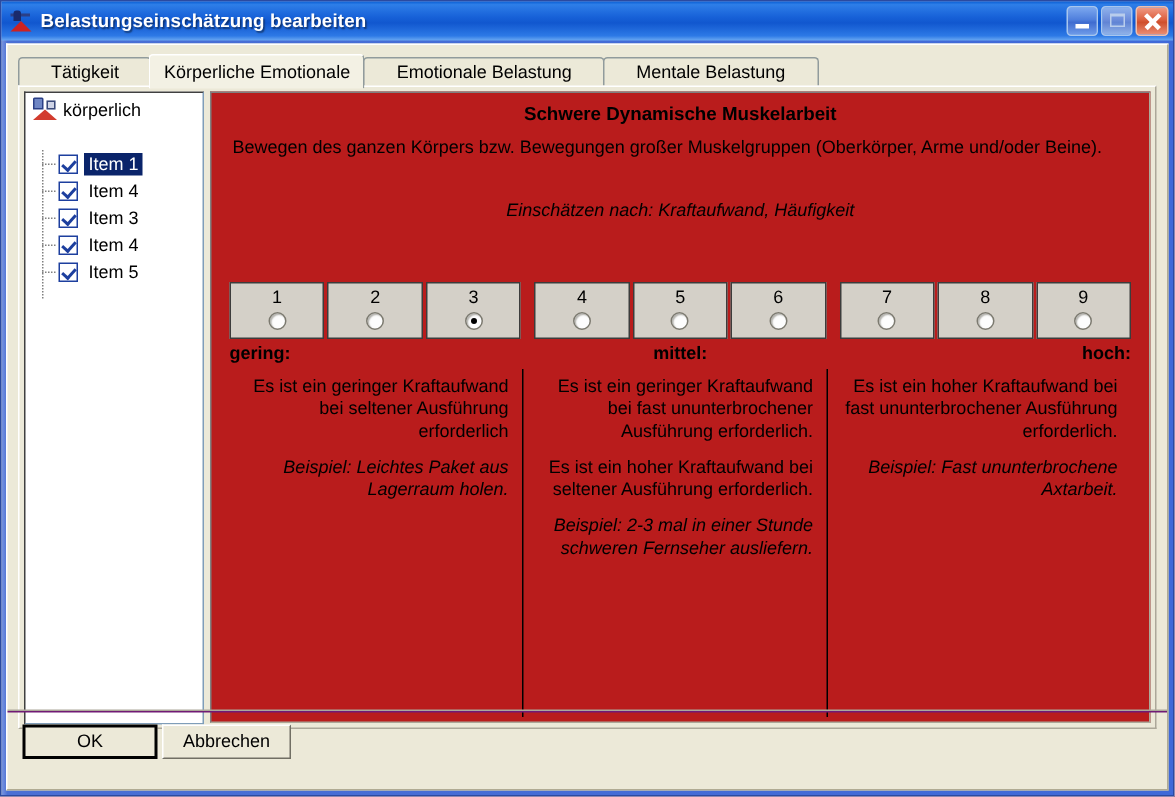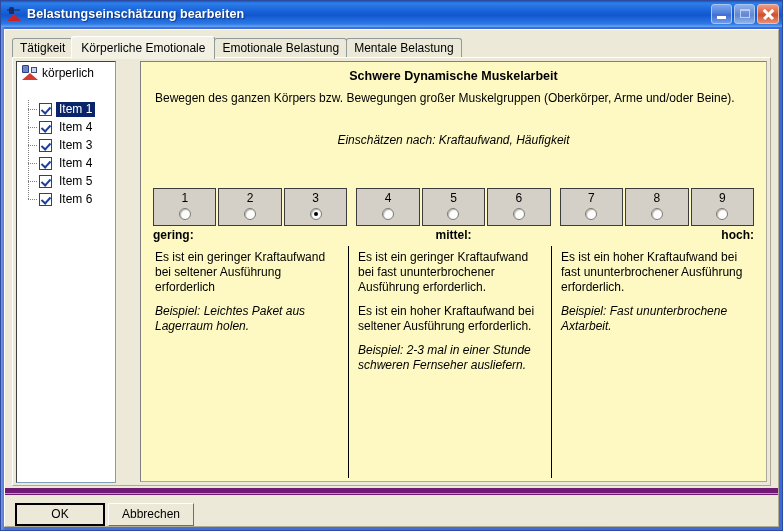--- a/index.html
+++ b/index.html
@@ -142,21 +142,21 @@
     position: absolute;
     left: 7px; top: 6px;
     right: 7px;
     height: 22px;
     display: flex;
     align-items: flex-end;
   }
   .tab {
     height: 20px;
     line-height: 19px;
-    padding: 0 7px;
+    padding: 0 21px;
     box-sizing: border-box;
     font-size: 12px;
     color: #000;
     background: #ece9d8;
     border: 1px solid #919b9c;
     border-bottom: none;
     border-radius: 3px 3px 0 0;
     margin-right: -1px;
     white-space: nowrap;
     position: relative;
@@ -183,21 +183,21 @@
     border: 1px solid #ffffff;
     border-right-color: #aca899;
     border-bottom-color: #aca899;
     box-sizing: border-box;
   }
 
   
   .treepanel {
     position: absolute;
     left: 3px; top: 3px;
-    width: 100px;
+    width: 120px;
     bottom: 2px;
     background: #ffffff;
     box-sizing: border-box;
     border: 1px solid #7f9db9;
     border-top-color: #404040;
     border-left-color: #404040;
     overflow: hidden;
     padding: 2px 0 0 2px;
   }
   .tree-root {
@@ -296,21 +296,21 @@
   .tree-item.selected .tree-label {
     background: #0a246a;
     color: #ffffff;
   }
 
   
   .content {
     position: absolute;
     left: 127px; top: 3px;
     right: 3px; bottom: 3px;
-    background: #fef9c3;
+    background: #b91c1c;
     box-sizing: border-box;
     border: 1px solid #aca899;
     border-top-color: #808080;
     border-left-color: #808080;
     overflow: hidden;
   }
   .c-title {
     text-align: center;
     font-size: 12.5px;
     font-weight: bold;
@@ -401,42 +401,43 @@
     position: absolute;
     left: 12px; right: 12px;
     top: 184px; bottom: 3px;
     display: flex;
   }
   .col {
     flex: 1 1 0;
     padding: 4px 9px 0 2px;
     box-sizing: border-box;
     position: relative;
+    text-align: right;
   }
   .col + .col {
     border-left: 1px solid #000000;
     padding-left: 9px;
   }
   .col p {
     margin: 0 0 9px 0;
     font-size: 12px;
     line-height: 15px;
   }
   .col p.ex {
     font-style: italic;
     margin-bottom: 14px;
   }
   .col p.gap { margin-bottom: 16px; }
 
   
   .bottombar {
     position: absolute;
     left: 0; right: 0; bottom: 0;
-    height: 38px;
-    border-top: 7px solid #701a75;
+    height: 52px;
+    border-top: 1px solid #701a75;
     box-sizing: border-box;
   }
   .bottombar::before {
     content: "";
     position: absolute;
     left: 0; right: 0; top: -2px;
     height: 1px;
     background: #aca899;
   }
   .btn {
@@ -529,25 +530,20 @@
           <div class="tree-item">
             <span class="hline"></span>
             <span class="tcheck"></span>
             <span class="tree-label">Item 4</span>
           </div>
           <div class="tree-item">
             <span class="hline"></span>
             <span class="tcheck"></span>
             <span class="tree-label">Item 5</span>
           </div>
-          <div class="tree-item">
-            <span class="hline"></span>
-            <span class="tcheck"></span>
-            <span class="tree-label">Item 6</span>
-          </div>
         </div>
       </div>
 
       <div class="content">
 
         <div class="c-title">Schwere Dynamische Muskelarbeit</div>
         <div class="c-desc">Bewegen des ganzen Körpers bzw. Bewegungen großer Muskelgruppen (Oberkörper, Arme und/oder Beine).</div>
         <div class="c-crit">Einschätzen nach: Kraftaufwand, Häufigkeit</div>
 
         <div class="scale">

